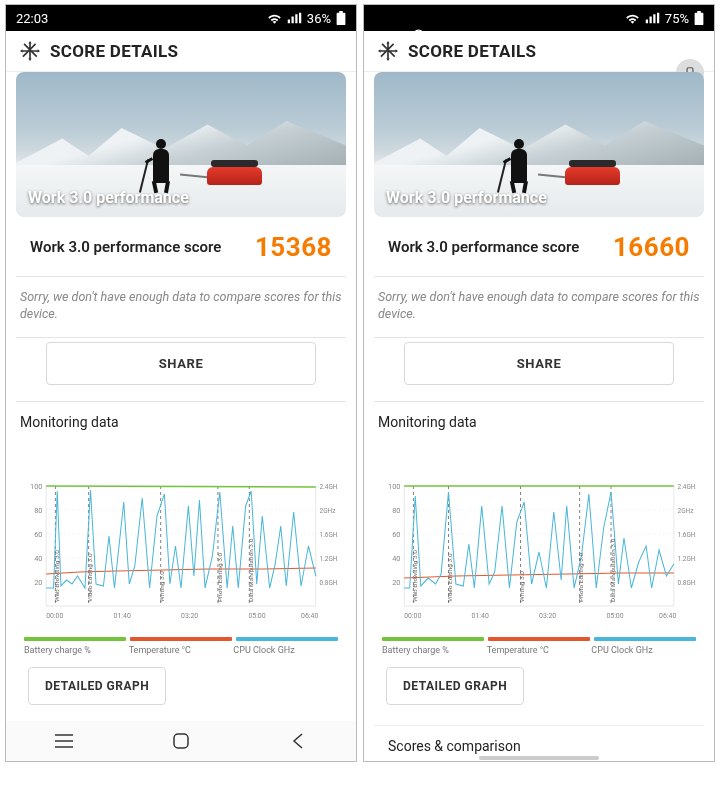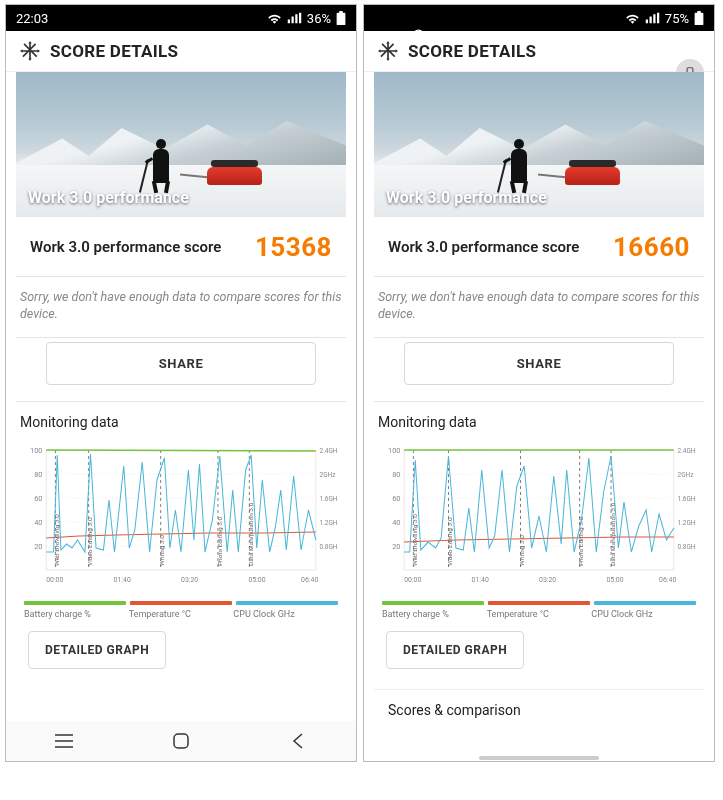--- a/index.html
+++ b/index.html
@@ -13,21 +13,21 @@
   
   .statusbar { height:26px; background:#000; color:#fff; display:flex; align-items:center; justify-content:space-between; padding:0 10px; font-size:13px; }
   .statusbar .sright { display:flex; align-items:center; gap:5px; }
   .statusbar svg { display:block; }
   
   
   .appheader { display:flex; align-items:center; gap:10px; padding:10px 14px 10px 14px; border-bottom:1px solid #eee;}
   .appheader .title { font-size:17px; font-weight:700; color:#222; letter-spacing:0.3px;}
   
   
-  .banner { position:relative; height:145px; overflow:hidden; margin:0 10px; border-radius:0; }
+  .banner { position:relative; height:145px; overflow:hidden; margin:0 10px; border-radius:8px; }
   .sky { position:absolute; inset:0; background:linear-gradient(to bottom,#9fb8c8 0%, #b9cbd5 38%, #cfd9df 55%, #e7ecef 65%, #f2f4f6 100%);}
   .mountain { position:absolute; bottom:40px; left:0; right:0; height:70px; background:linear-gradient(345deg, #9da9ae 0%, #c5cfd4 40%, #eef2f4 60%);
               clip-path:polygon(0 100%, 0 80%, 14% 45%, 22% 70%, 32% 30%, 45% 60%, 58% 25%, 70% 55%, 82% 20%, 100% 55%, 100% 100%);}
   .snow { position:absolute; bottom:0; left:0; right:0; height:52px; background:linear-gradient(to bottom,#f4f6f7,#e6eaec);}  
   .skier { position:absolute; bottom:34px; left:44%; transform:translateX(-50%); }
   .skier .body{ width:16px; height:34px; background:#111; border-radius:6px 6px 3px 3px; position:relative;}
   .skier .body::before{ content:""; position:absolute; top:-10px; left:3px; width:10px; height:10px; border-radius:50%; background:#111;}
   .skier .arm{ position:absolute; top:10px; left:-8px; width:8px; height:3px; background:#111; transform:rotate(-30deg);}
   .skier .leg1{ position:absolute; bottom:-10px; left:0; width:4px; height:12px; background:#111; transform:rotate(-12deg);}
   .skier .leg2{ position:absolute; bottom:-10px; right:0; width:4px; height:12px; background:#111; transform:rotate(10deg);}
@@ -44,21 +44,21 @@
   .scoreRow .val { font-size:26px; font-weight:700; color:#f57c00; letter-spacing:0.5px;}
   .sep { height:1px; background:#e4e4e4; margin:0 10px;}
   .msg { padding:12px 14px 14px; color:#888; font-size:12.5px; font-style:italic; line-height:1.35;}
   .shareWrap { padding:4px 40px 16px; }
   .shareBtn { width:100%; border:1px solid #d8d8d8; background:#fff; border-radius:4px; padding:13px 0; text-align:center; font-size:13px; font-weight:700; color:#333; letter-spacing:0.6px;}
 
   .section-title { padding:12px 14px 8px; font-size:14px; font-weight:400; color:#222;}
   
   
   .chartCard { margin:0 10px; padding:2px 8px 10px; }
-  .chartBox { position:relative; height:155px; width:100%; }
+  .chartBox { position:relative; height:155px; width:100%;margin-top:36px; }
   .chartBox svg { width:100%; height:100%; display:block;}
   .legendBars { display:flex; gap:4px; margin-top:6px;}
   .legendBars .bar { flex:1; height:4px; border-radius:1px;}
   .legendTxt { display:flex; margin-top:4px; font-size:9px; color:#777;}
   .legendTxt span { flex:1; }
   .detailedBtn { display:inline-block; border:1px solid #d8d8d8; background:#fff; border-radius:4px; padding:11px 16px; text-align:center; font-size:12px; font-weight:700; color:#333; letter-spacing:0.5px; margin:12px 0 0 4px;}
 
   .navbar { position:absolute; bottom:0; left:0; right:0; height:40px; background:#fafafa; display:flex; align-items:center; justify-content:space-around;}
   .navbar .navicon { width:20px; height:20px; display:flex; align-items:center; justify-content:center;}
 

